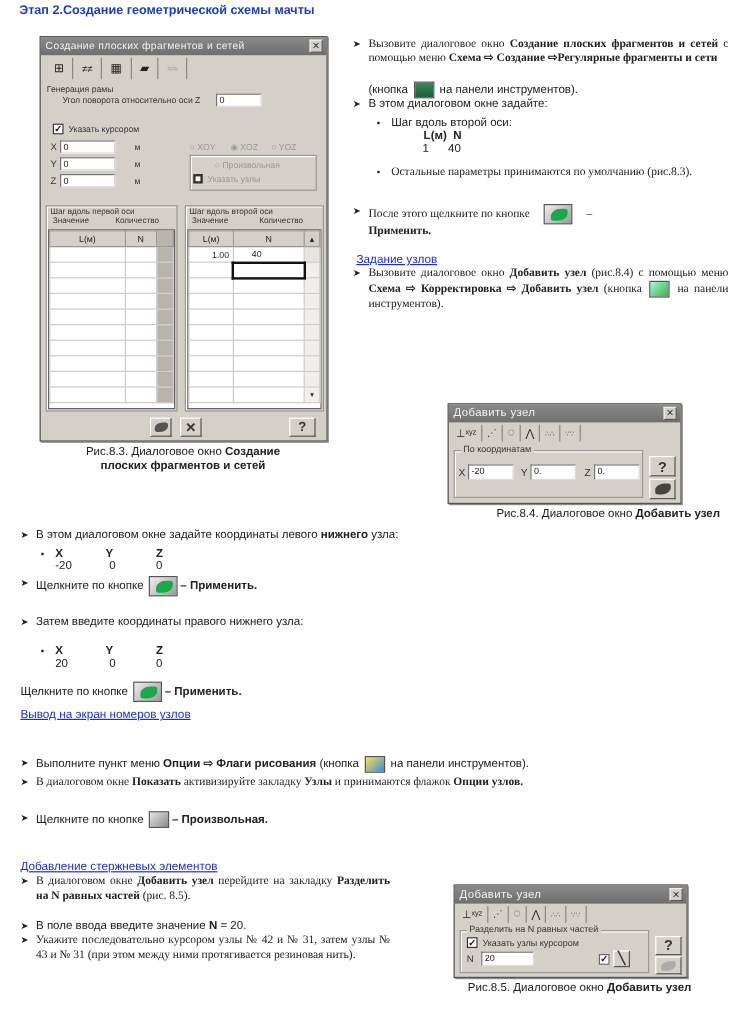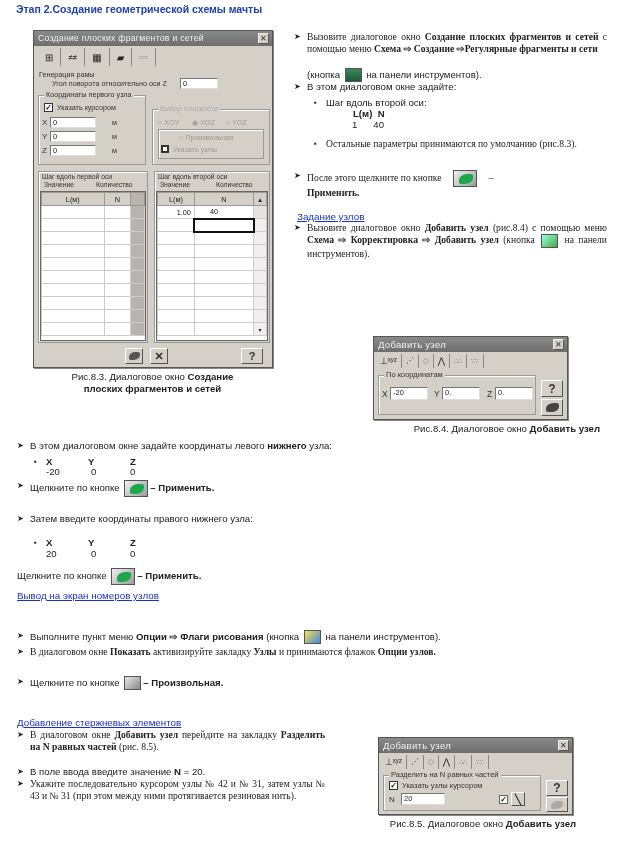--- a/index.html
+++ b/index.html
@@ -65,41 +65,35 @@
       </div>
     <div class="tab dis">
         <span style="font-size:8px;">≈≈</span>
       </div>
   </div>
 
   <div class="lbl" style="left:5px; top:39px;">Генерация рамы</div>
   <div class="lbl" style="left:18px; top:48px;">Угол поворота относительно оси Z</div>
   <div class="inp" style="left:146px; top:47px; width:38px;">0</div>
 
-  <div class="grp" style="left:4px; top:64px; width:108px; height:70px;">
-    <div class="grp-label">Координаты первого узла</div>
-  </div>
   <div class="chk" style="left:10px; top:72px;">✓</div>
   <div class="lbl" style="left:23px; top:72px;">Указать курсором</div>
 
   <div class="lbl" style="left:8px; top:87px; font-size:8px;">X</div>
   <div class="inp" style="left:16px; top:86px; width:46px;">0</div>
   <div class="lbl" style="left:78px; top:87px;">м</div>
 
   <div class="lbl" style="left:8px; top:101px; font-size:8px;">Y</div>
   <div class="inp" style="left:16px; top:100px; width:46px;">0</div>
   <div class="lbl" style="left:78px; top:101px;">м</div>
 
   <div class="lbl" style="left:8px; top:115px; font-size:8px;">Z</div>
   <div class="inp" style="left:16px; top:114px; width:46px;">0</div>
   <div class="lbl" style="left:78px; top:115px;">м</div>
 
-  <div class="grp" style="left:118px; top:78px; width:118px; height:56px;">
-    <div class="grp-label" style="color:#aaa;">Выбор плоскости</div>
-  </div>
   <div class="lbl dis" style="left:124px; top:87px;">○ <span>XOY</span></div>
   <div class="lbl dis" style="left:158px; top:87px;">◉ <span>XOZ</span></div>
   <div class="lbl dis" style="left:192px; top:87px;">○ <span>YOZ</span></div>
   <div class="grp" style="left:124px; top:98px; width:106px; height:30px;"></div>
   <div class="lbl dis" style="left:145px; top:102px;">○ <span>Произвольная</span></div>
   <div class="chk" style="left:127px; top:114px; width:8px; height:8px; border-width:2px;"></div>
   <div class="lbl dis" style="left:139px; top:114px;">Указать узлы</div>
 
   <div class="grp" style="left:4px; top:140px; width:110px; height:172px;"></div>
   <div class="lbl" style="left:8px; top:142px; font-size:6.8px;">Шаг вдоль первой оси</div>

